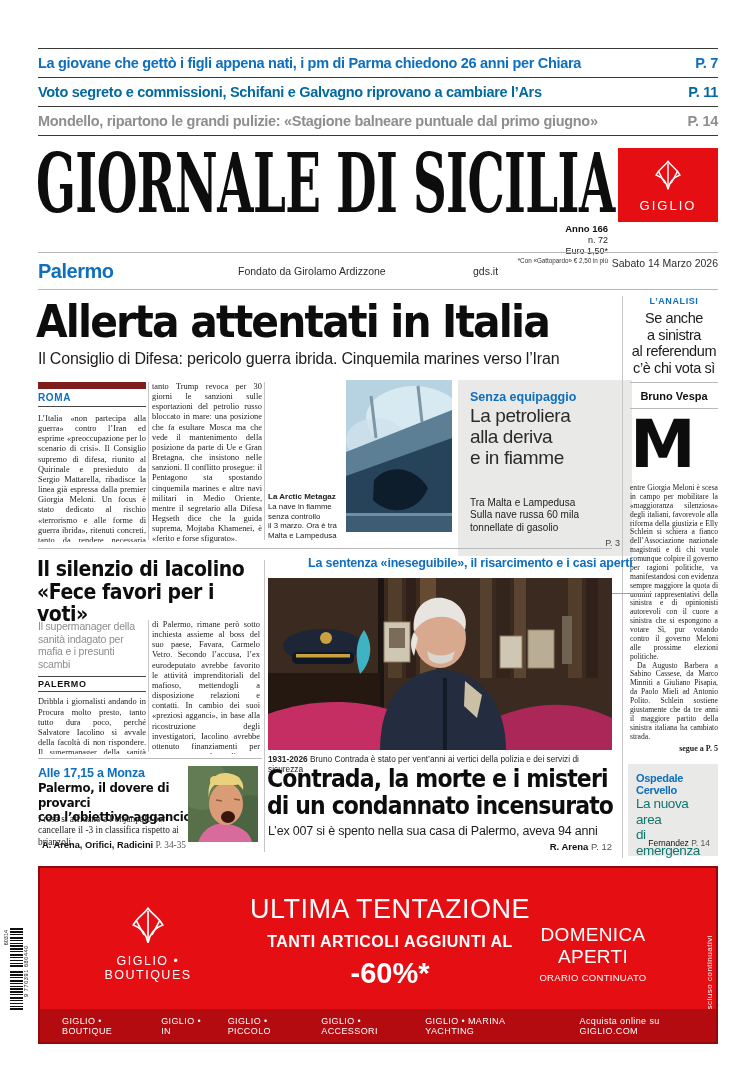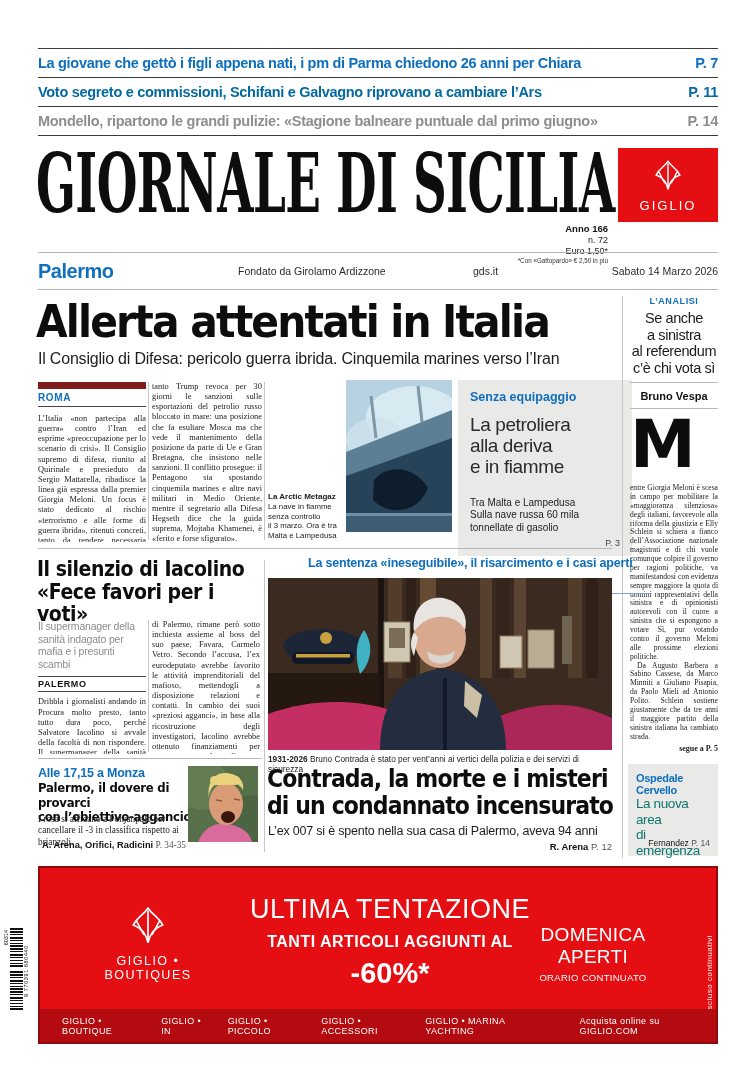--- a/index.html
+++ b/index.html
@@ -32,21 +32,21 @@
   .edition .b{font-weight:bold;font-size:9.5px;}
   .edition .n{font-size:9px;color:#222;}
   .edition .tiny{font-size:6.3px;color:#333;}
 
   
   .dateline{left:38px;top:252px;width:680px;height:36px;border-top:1px solid #b5b5b5;
       border-bottom:1px solid #b5b5b5;}
   .city{position:absolute;left:0;top:7px;font-size:20px;font-weight:bold;color:#0e6fbe;letter-spacing:-0.5px;}
   .dl-mid1{position:absolute;left:200px;top:12px;font-size:10.5px;color:#2c2c2c;}
   .dl-mid2{position:absolute;left:435px;top:12px;font-size:10.5px;color:#2c2c2c;}
-  .dl-date{position:absolute;right:0;top:12px;font-size:10.5px;color:#2c2c2c;}
+  .dl-date{position:absolute;right:0;top:4px;font-size:10.5px;color:#2c2c2c;}
 
   
   .lead-head{left:36px;top:296px;font-weight:bold;font-size:44px;letter-spacing:-2px;
       white-space:nowrap;color:#0d0d0d;transform:scaleX(0.93);transform-origin:left top;}
   .lead-sub{left:38px;top:350px;width:600px;font-size:16px;letter-spacing:-0.2px;color:#1d1d1d;}
 
   .kickbox{border-top:7px solid #7f1d1d;border-bottom:1px solid #444;padding:3px 0;
       font-size:10px;font-weight:bold;letter-spacing:0.6px;}
   .newscol{font-size:8.4px;line-height:1.21;color:#1b1b1b;}
   .colA{left:38px;top:382px;width:108px;height:160px;overflow:hidden;}
@@ -56,21 +56,21 @@
   
   .ship-cap{left:268px;top:492px;width:74px;font-size:7.8px;line-height:1.25;color:#222;}
   .ship-cap .t{font-weight:bold;font-size:8px;}
   .ship{left:346px;top:380px;width:106px;height:152px;}
 
   
   .graybox{background:#e9e9e7;}
   .tkbox{left:458px;top:380px;width:154px;height:156px;padding:10px;}
   .tkbox .inner{position:absolute;left:12px;right:12px;top:10px;bottom:8px;}
   .tkbox .kick{font-size:12.5px;font-weight:bold;}
-  .tkbox .title{margin-top:11px;font-size:19px;line-height:1.1;letter-spacing:-0.4px;color:#2b2b2b;}
+  .tkbox .title{margin-top:2px;font-size:19px;line-height:1.1;letter-spacing:-0.4px;color:#2b2b2b;}
   .tkbox .small{position:absolute;left:0;bottom:14px;font-size:10px;line-height:1.25;color:#222;}
   .tkbox .pg{position:absolute;right:0;bottom:0;font-size:9px;color:#444;}
 
   
   .an-kick{left:630px;top:296px;width:88px;text-align:center;font-size:9px;font-weight:bold;letter-spacing:0.6px;}
   .an-title{left:626px;top:310px;width:96px;text-align:center;font-size:14.5px;line-height:1.15;
       letter-spacing:-0.4px;color:#1c1c1c;}
   .an-rule1{left:630px;top:382px;width:88px;}
   .an-by{left:630px;top:390px;width:88px;text-align:center;font-size:11px;font-weight:bold;}
   .an-rule2{left:630px;top:408px;width:88px;}

